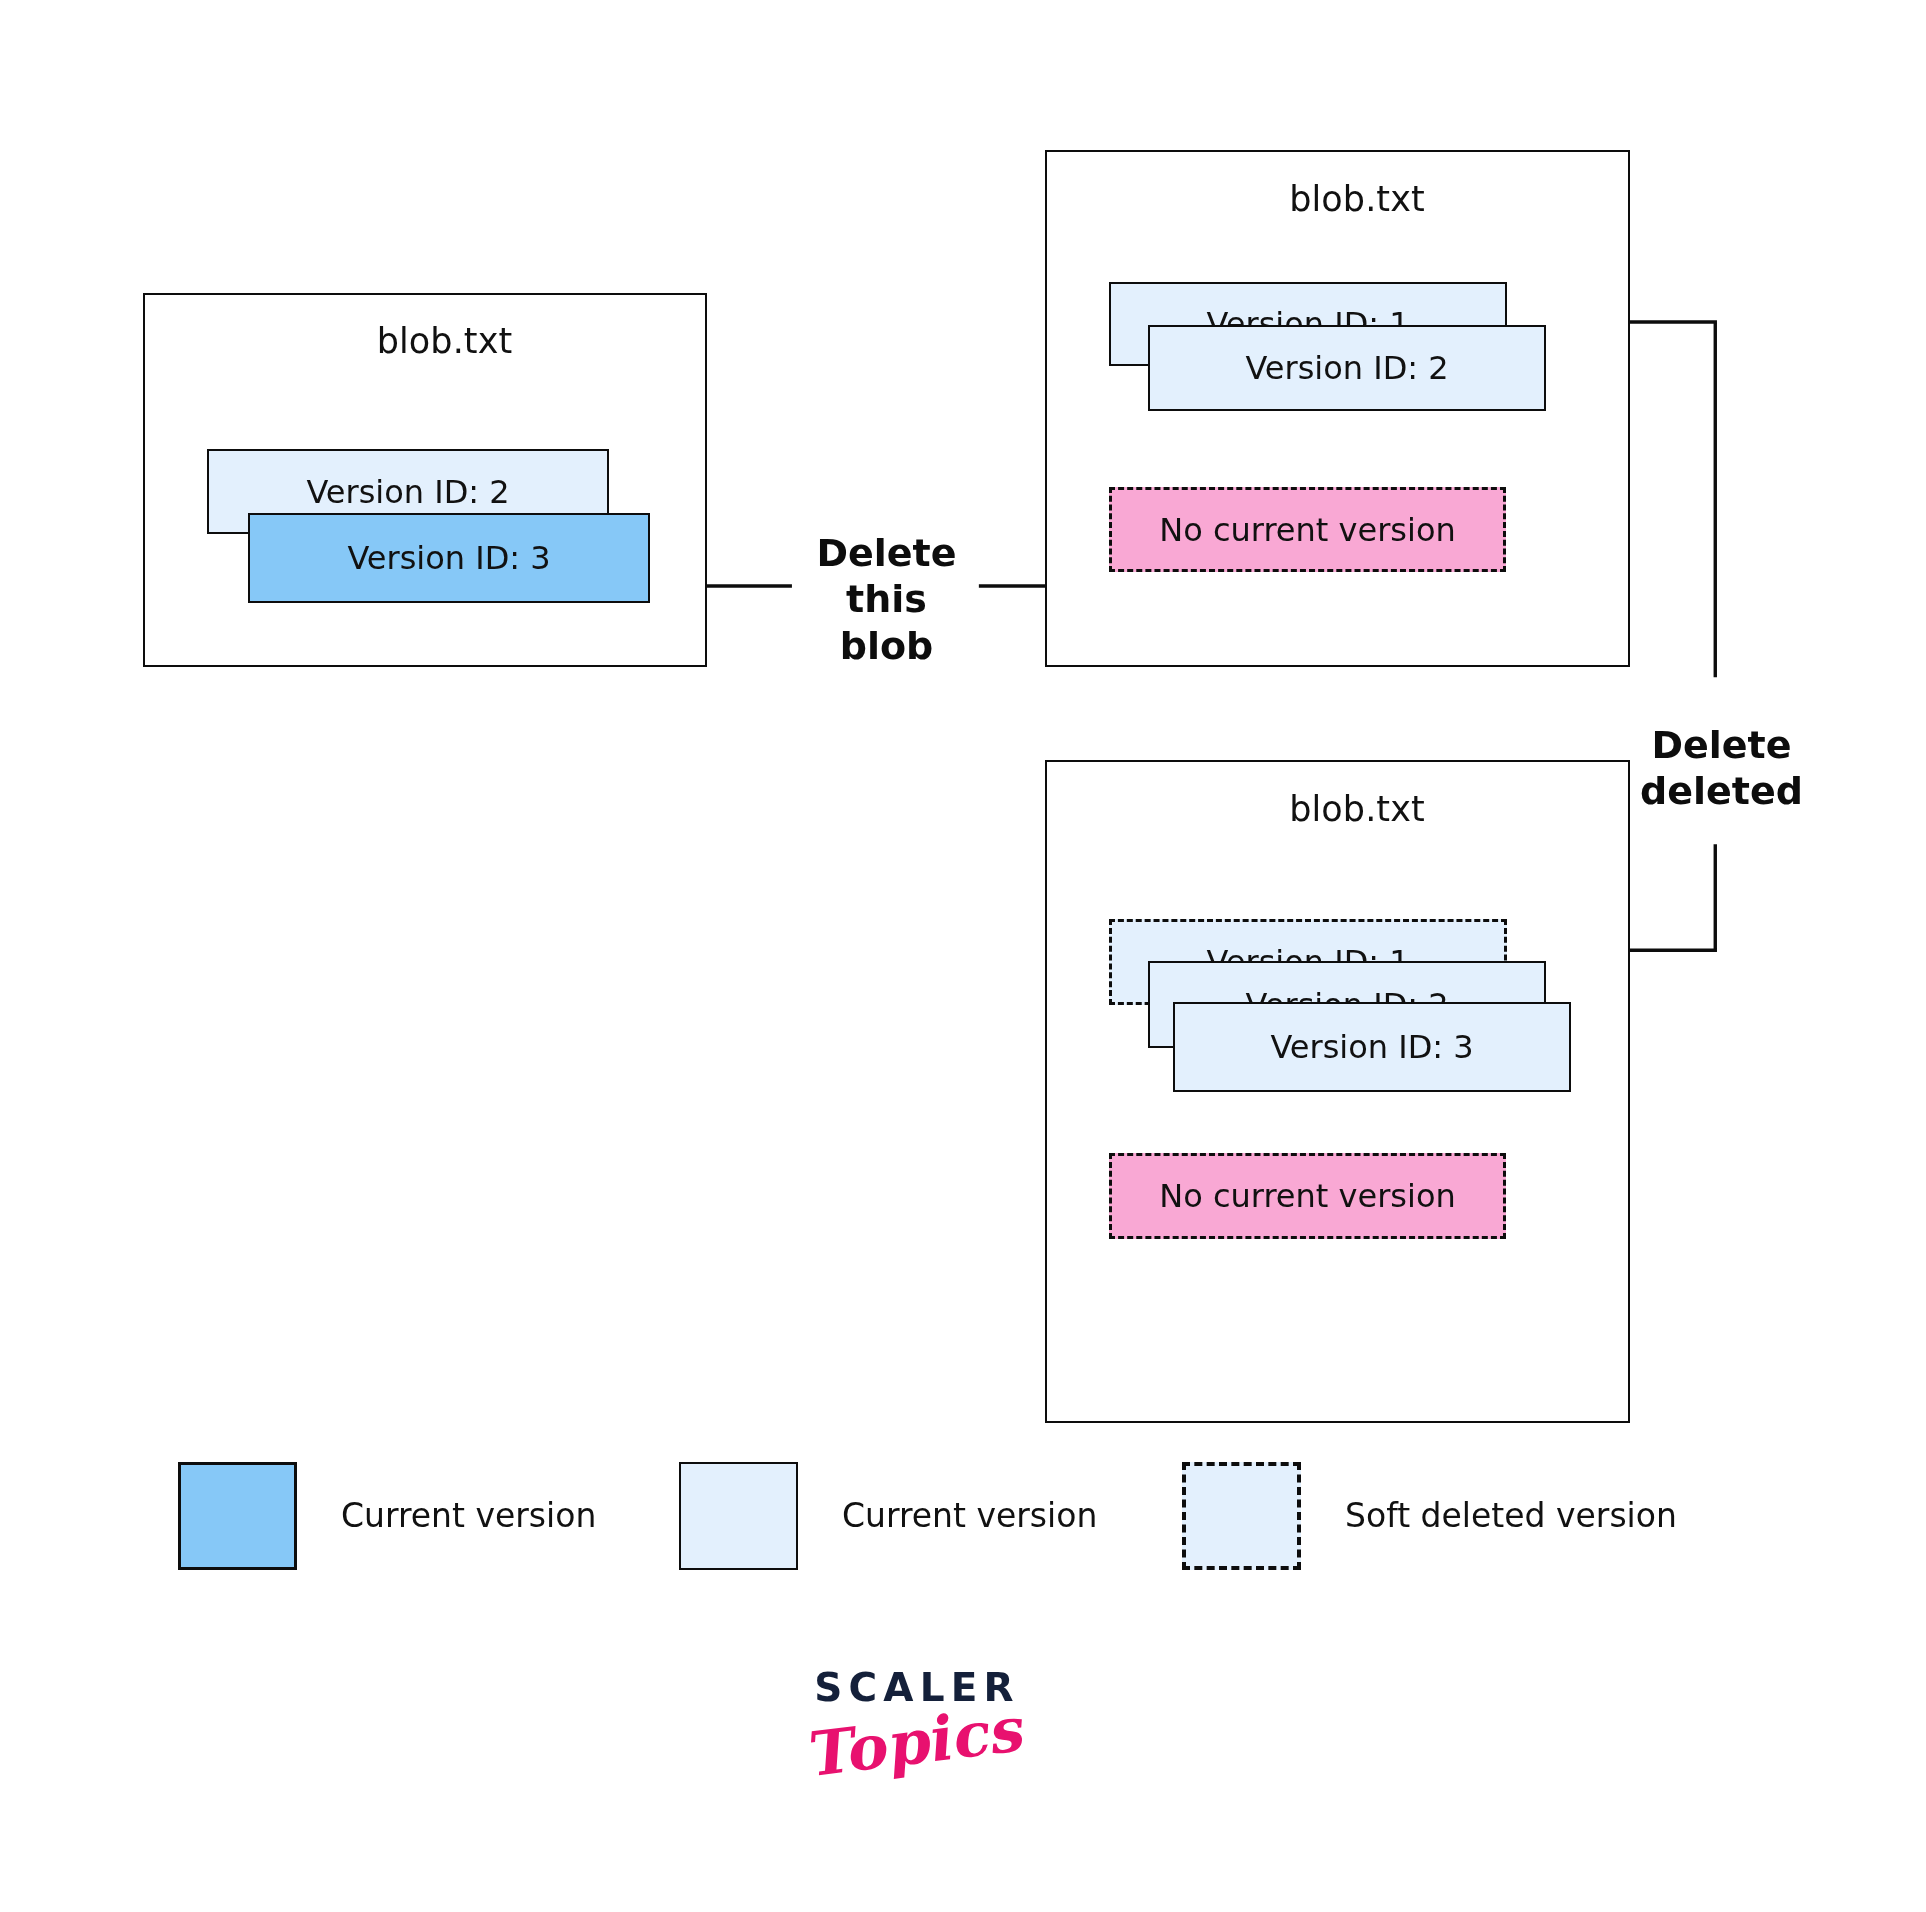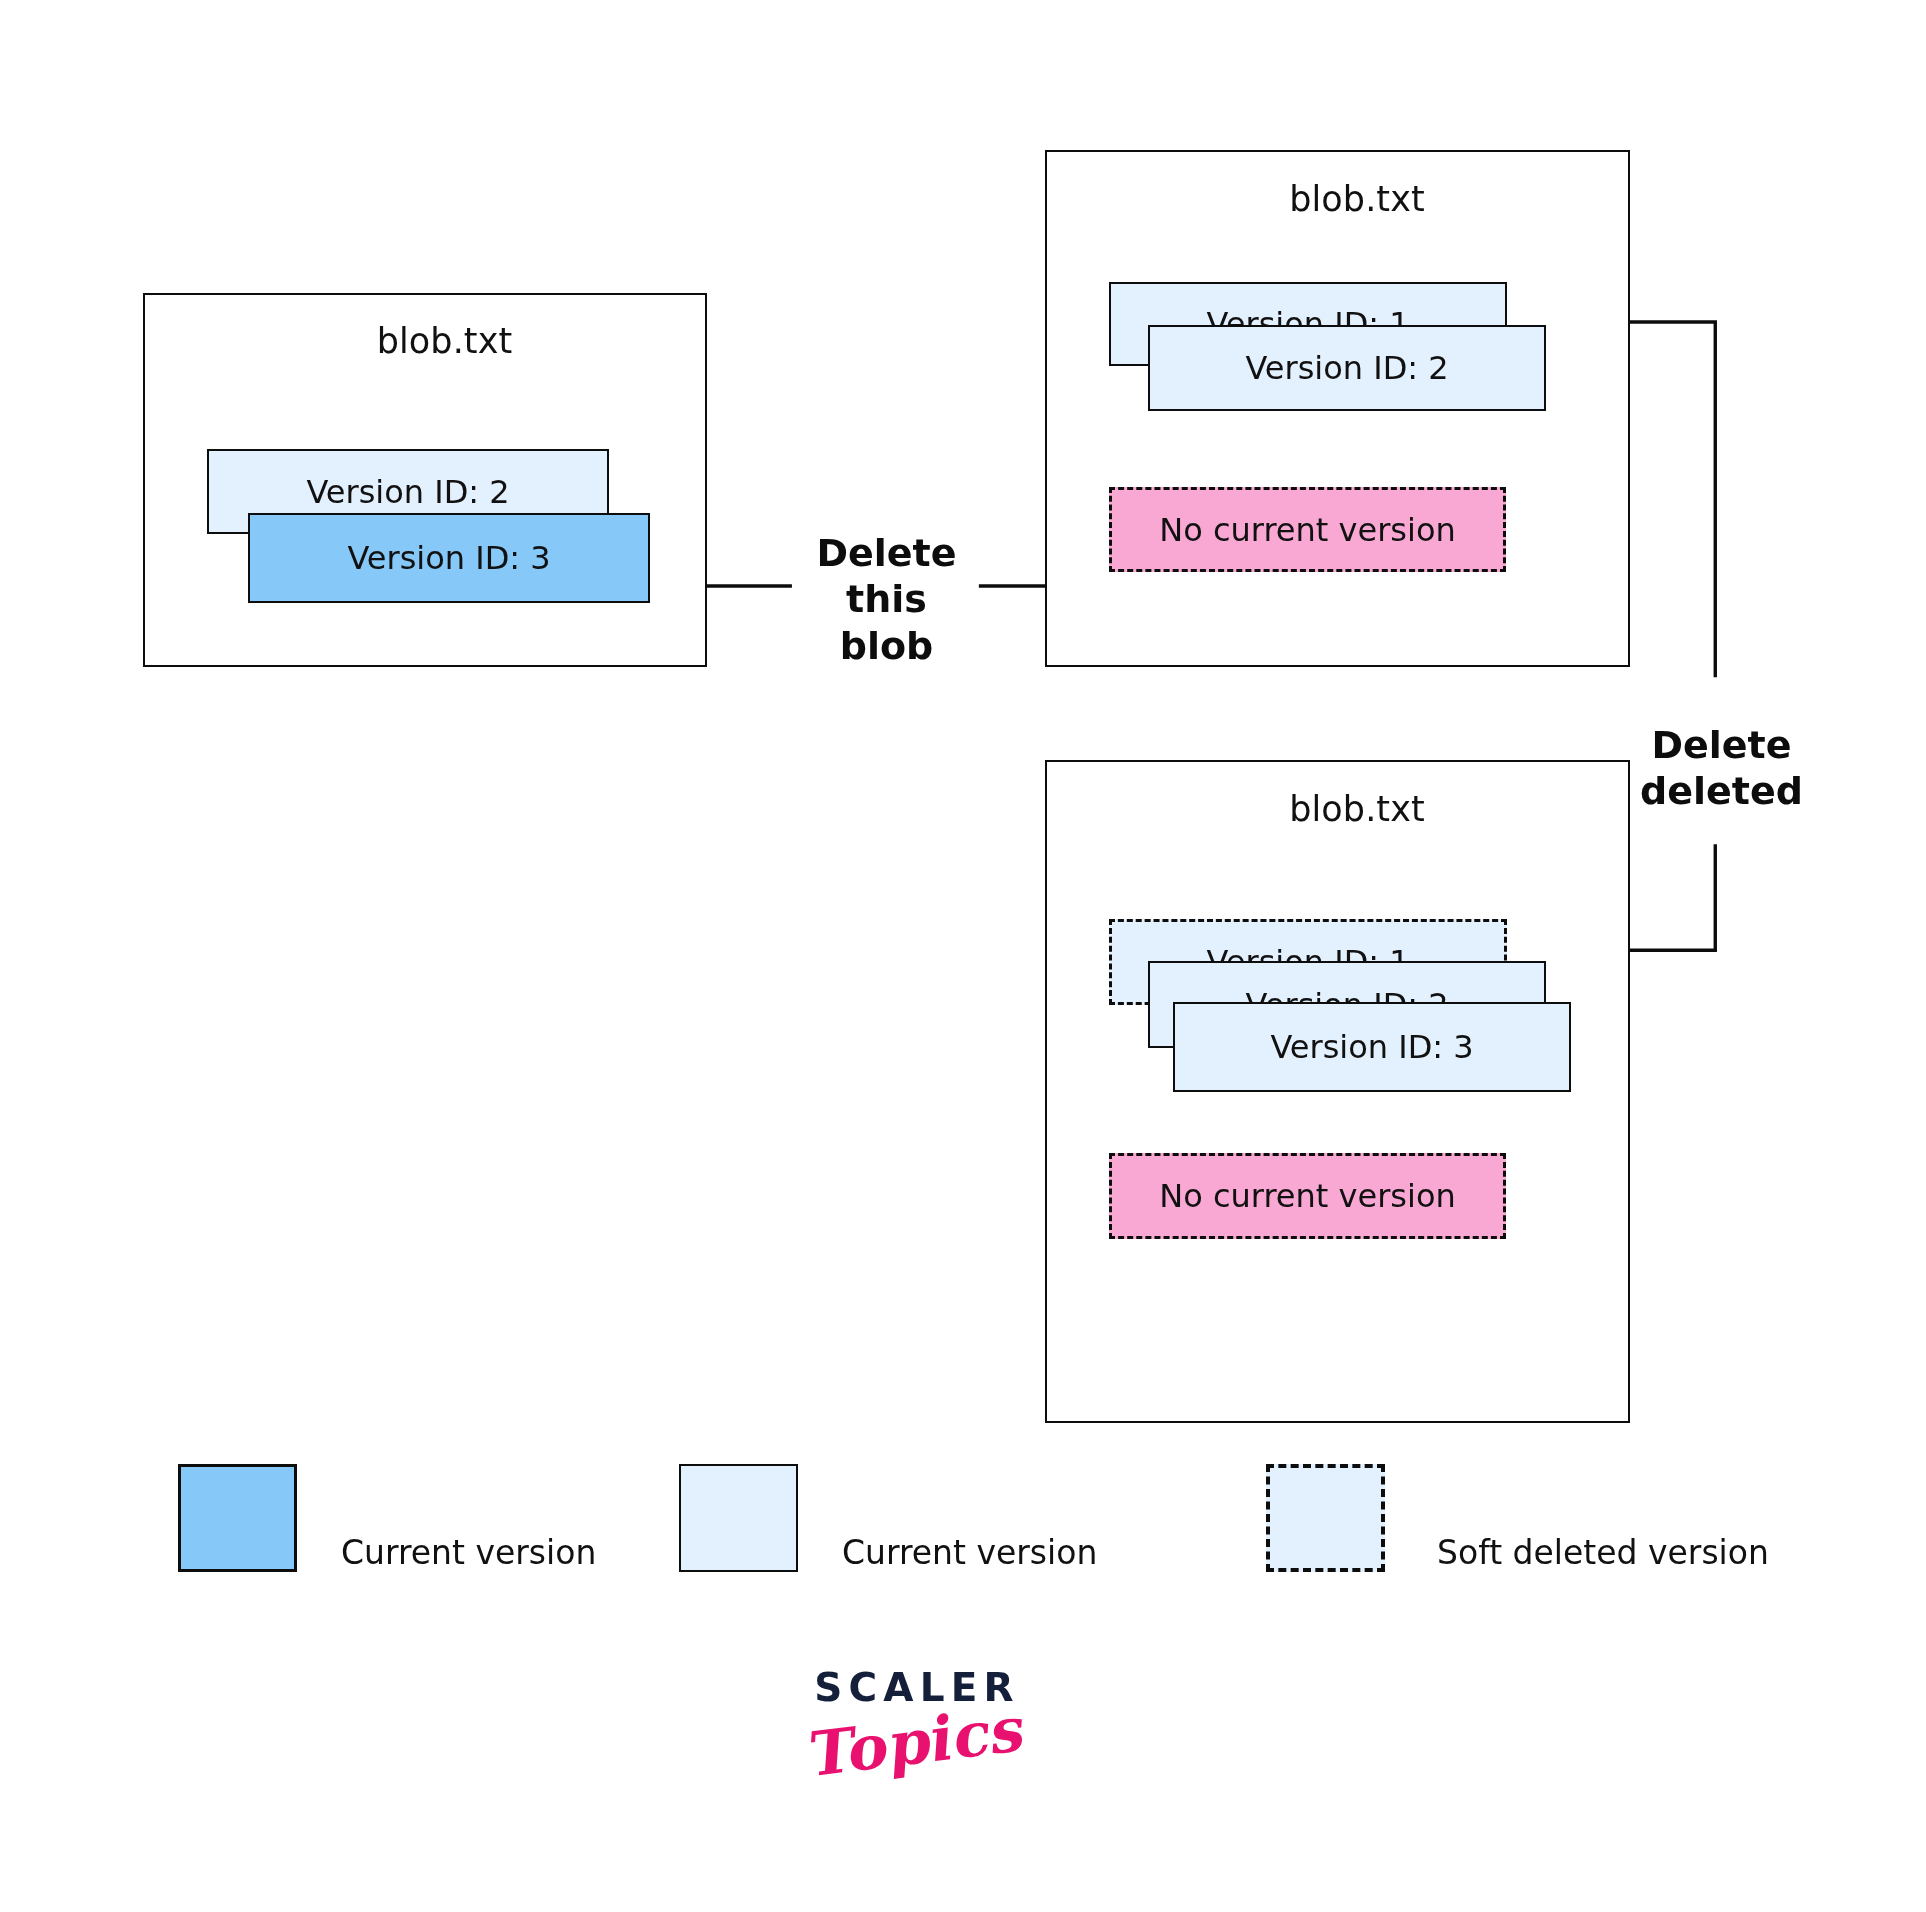--- a/index.html
+++ b/index.html
@@ -83,21 +83,21 @@
   #legend {
     position: absolute;
     left: 0;
     top: 1459px;
     width: 1926px;
     height: 113px;
   }
   .legend-item {
     position: absolute;
     display: flex;
-    align-items: flex-end;
+    align-items: center;
     height: 113px;
     padding-left: 32px;
   }
   .legend-swatch {
     width: 119px;
     height: 108px;
     box-sizing: border-box;
     flex: none;
   }
   .legend-swatch.current {
@@ -232,21 +232,21 @@
     <div class="legend-item" style="left:146px;">
       <div class="legend-swatch current"></div>
       <div class="legend-label">Current version</div>
     </div>
 
     <div class="legend-item" style="left:647px;">
       <div class="legend-swatch prev"></div>
       <div class="legend-label">Current version</div>
     </div>
 
-    <div class="legend-item" style="left:1234px;gap:8px;">
+    <div class="legend-item" style="left:1150px;">
       <div class="legend-swatch soft"></div>
       <div class="legend-label">Soft deleted version</div>
     </div>
 
   </div>
 
   <div id="brand">
     <span id="brand-scaler">SCALER</span>
     <span id="brand-topics">Topics</span>
   </div>

